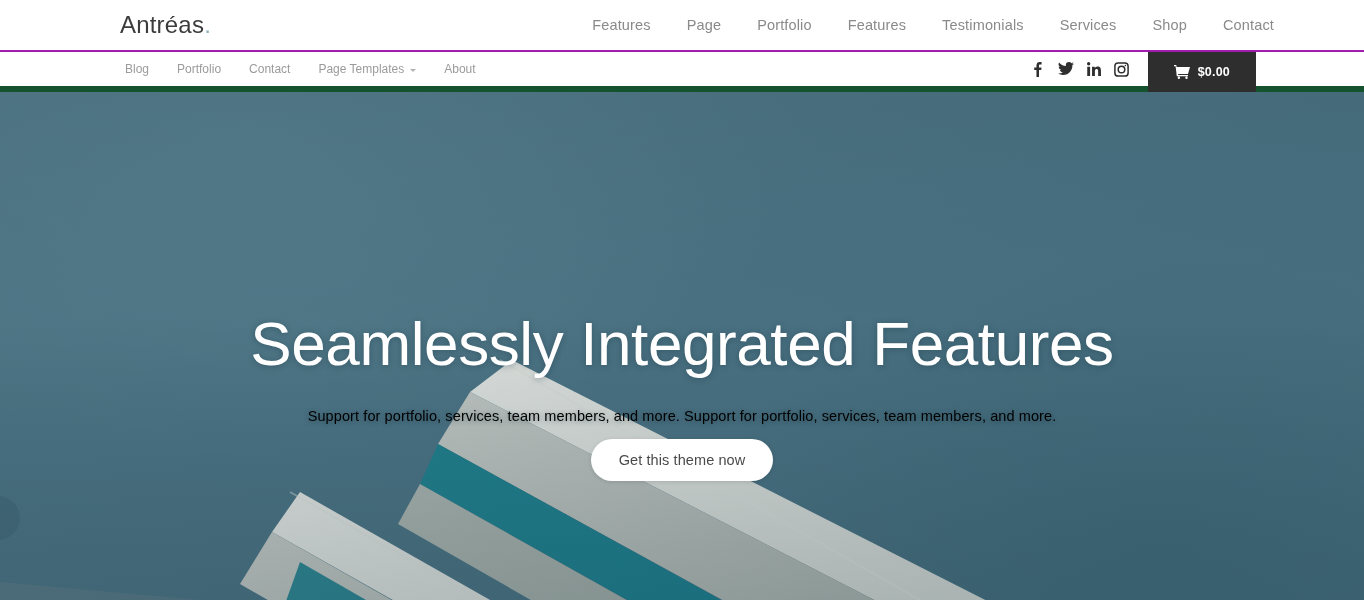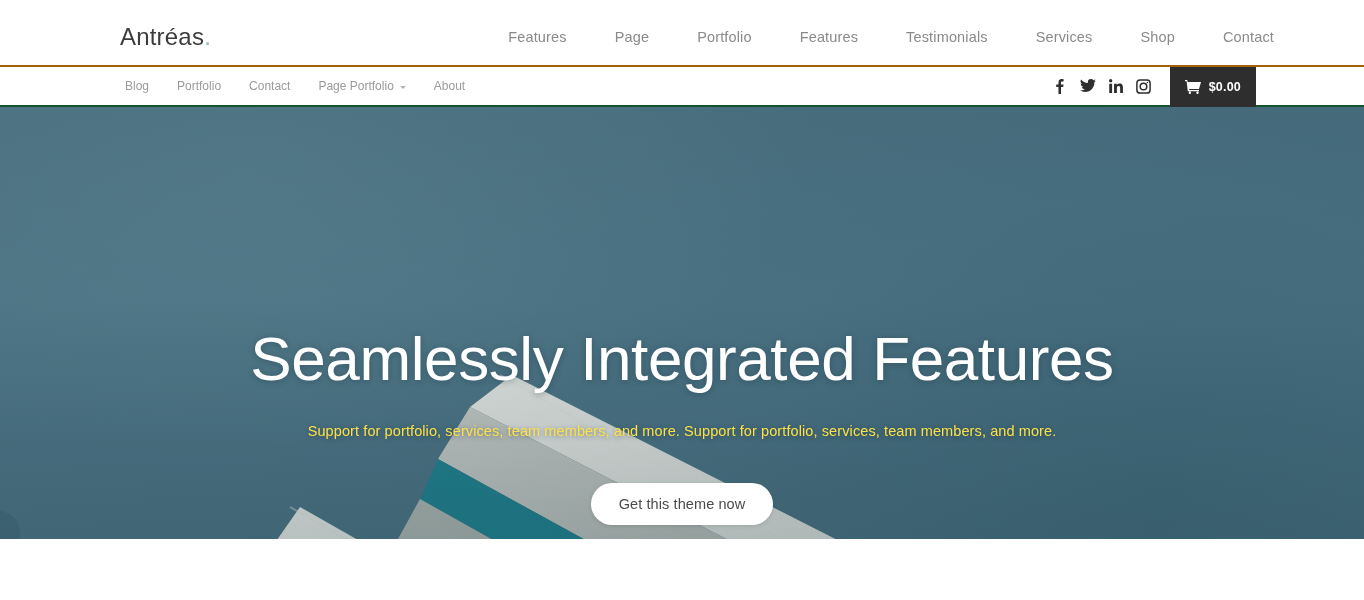--- a/index.html
+++ b/index.html
@@ -15,27 +15,26 @@
   .page {
     position: relative;
     width: 1364px;
     height: 600px;
     overflow: hidden;
   }
 
   
   .main-header {
     position: relative;
-    height: 59px;
+    height: 52px;
     background: #ffffff;
-    border-bottom: 2px solid #a16207;
+    border-bottom: 2px solid #a21caf;
     display: flex;
     align-items: center;
     z-index: 40;
-    margin-top: 8px;
   }
 
   .brand {
     position: absolute;
     left: 120px;
     top: 50%;
     transform: translateY(-50%);
     font-size: 24px;
     font-weight: 400;
     letter-spacing: 0.2px;
@@ -46,40 +45,40 @@
   }
   .brand .dot { color: #8fb4bd; }
 
   .main-nav {
     position: absolute;
     right: 90px;
     top: 50%;
     transform: translateY(-50%);
     display: flex;
     align-items: center;
-    gap: 16px;
+    gap: 4px;
   }
   .main-nav a {
     display: block;
     font-size: 14.5px;
     color: #8a8a8a;
     text-decoration: none;
     padding: 0 16px;
     white-space: nowrap;
     letter-spacing: 0.15px;
     cursor: pointer;
   }
   .main-nav a:last-child { padding-right: 0; }
 
   
   .sub-header {
     position: relative;
     height: 40px;
     background: #ffffff;
-    border-bottom: 2px solid #14532d;
+    border-bottom: 6px solid #14532d;
     z-index: 35;
   }
 
   .sub-nav {
     position: absolute;
     left: 117px;
     top: 0;
     height: 100%;
     display: flex;
     align-items: center;
@@ -133,38 +132,38 @@
     text-decoration: none;
     cursor: pointer;
   }
   .social-links svg { display: block; }
 
   .cart-button {
     background: #2e2e2e;
     display: flex;
     align-items: center;
     gap: 8px;
-    padding: 0 15px;
+    padding: 0 26px;
     height: 40px;
     cursor: pointer;
     border: none;
     font-family: inherit;
   }
   .cart-button .cart-amount {
     color: #ffffff;
     font-size: 12.5px;
     font-weight: 700;
     letter-spacing: 0.2px;
   }
   .cart-button svg { display: block; }
 
   
   .hero {
     position: relative;
-    height: 432px;
+    height: 508px;
     overflow: hidden;
     background: #4d7485;
   }
 
   .hero-photo {
     position: absolute;
     inset: 0;
     overflow: hidden;
   }
 
@@ -198,28 +197,28 @@
     color: #ffffff;
     letter-spacing: -0.4px;
     line-height: 1.1;
     text-shadow: 0 1px 6px rgba(20,45,56,0.35);
   }
 
   .hero-sub {
     margin-top: 30px;
     font-size: 14.5px;
     font-weight: 400;
-    color: #fde047;
+    color: #000000;
     letter-spacing: 0.1px;
     text-shadow: 0 1px 5px rgba(20,45,56,0.45);
   }
 
   .hero-cta {
     display: inline-block;
-    margin-top: 44px;
+    margin-top: 15px;
     background: #ffffff;
     color: #4a4a4a;
     font-size: 14.5px;
     font-family: inherit;
     padding: 13px 28px;
     border: none;
     border-radius: 24px;
     cursor: pointer;
     box-shadow: 0 1px 4px rgba(0,0,0,0.12);
     letter-spacing: 0.1px;
@@ -266,21 +265,21 @@
       <a href="#">
           <span>Blog</span>
         </a>
       <a href="#">
           <span>Portfolio</span>
         </a>
       <a href="#">
           <span>Contact</span>
         </a>
       <a href="#">
-          <span>Page Portfolio</span>
+          <span>Page Templates</span>
           <span class="caret"></span>
         </a>
       <a href="#">
           <span>About</span>
         </a>
     </nav>
 
     <div class="sub-right">
       <div class="social-links">
         <a href="#">

